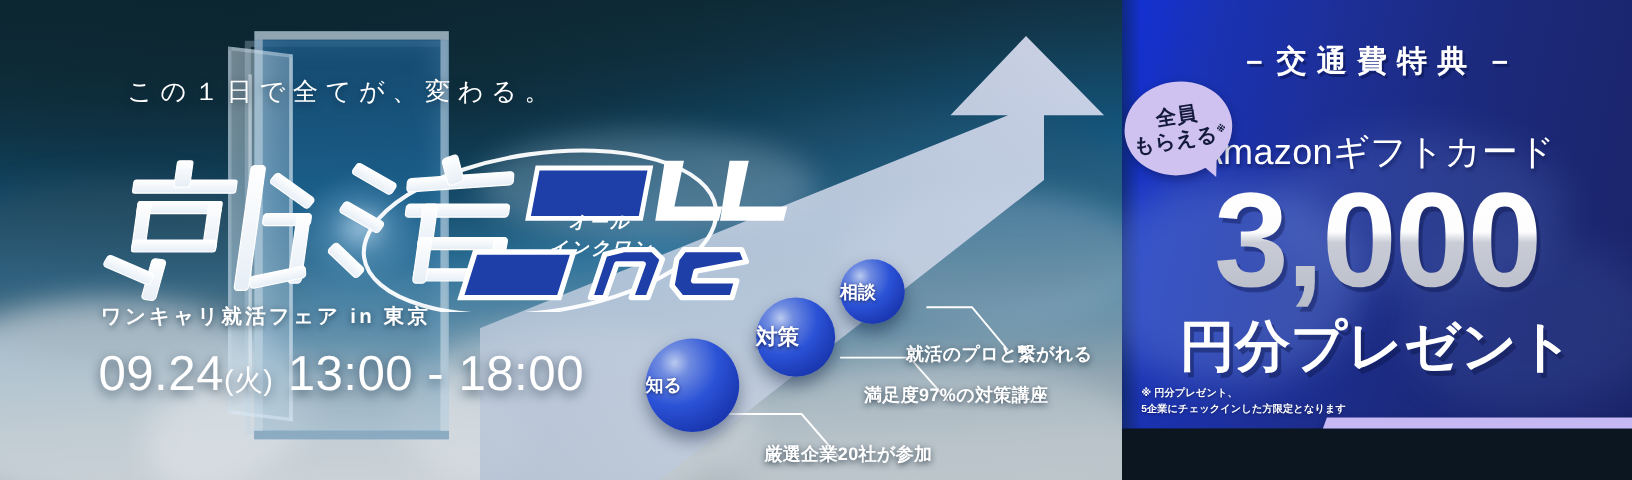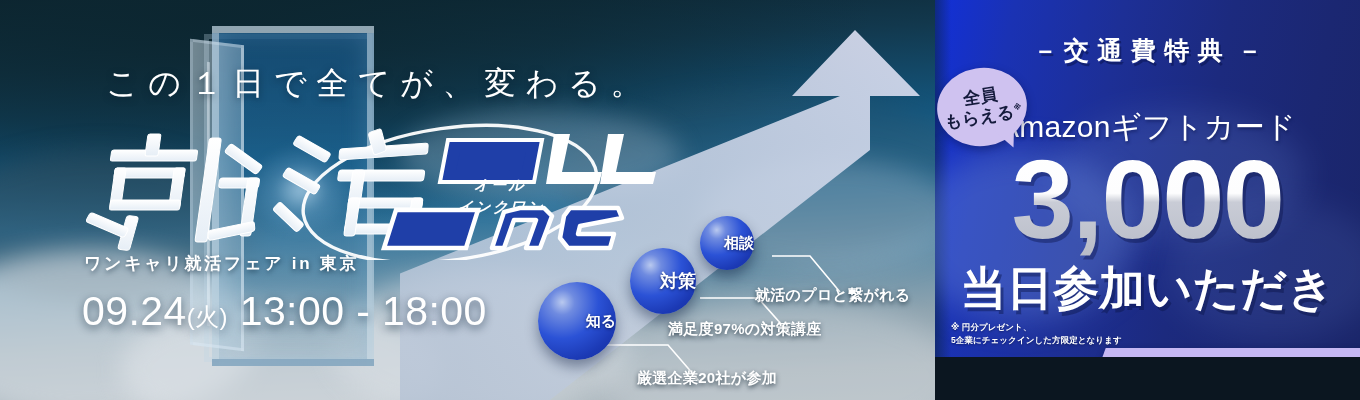--- a/index.html
+++ b/index.html
@@ -31,38 +31,38 @@
   .door-open{position:absolute;left:0px;top:16px;width:48px;height:300px;
     background:linear-gradient(95deg,rgba(214,230,240,.50),rgba(176,204,222,.30));
     border:3px solid rgba(216,232,242,.42);transform:skewY(7deg);}
   .door-open i{position:absolute;top:6%;left:30%;width:3px;height:88%;background:rgba(236,245,250,.45);}
 
   
   .ramp{position:absolute;left:400px;top:0;width:535px;height:400px;}
   .ramp svg{display:block;}
 
   
-  .tagline{position:absolute;left:106px;top:62px;font-size:32px;color:#fff;letter-spacing:.30em;
+  .tagline{position:absolute;left:106px;top:62px;font-size:21px;color:#fff;letter-spacing:.30em;
     font-weight:400;text-shadow:0 2px 7px rgba(4,26,44,.55);white-space:nowrap;}
 
   
   .logo{position:absolute;left:78px;top:120px;width:620px;height:140px;}
   .logo svg{display:block;}
 
   .subtitle{position:absolute;left:84px;top:252px;font-size:17px;color:#fff;font-weight:700;
     letter-spacing:.16em;text-shadow:0 2px 5px rgba(6,28,46,.6);white-space:nowrap;}
   .datetime{position:absolute;left:82px;top:288px;font-size:41px;color:#fff;font-weight:400;
     letter-spacing:.01em;text-shadow:0 3px 9px rgba(6,28,46,.62);white-space:nowrap;}
   .datetime .dow{font-size:24px;}
 
   
   .sphere{position:absolute;border-radius:50%;
     background:radial-gradient(circle at 31% 26%,#b9c9ef 0%,#6f8be0 16%,#2b52d6 46%,#1b39b4 74%,#16309c 100%);
     box-shadow:0 7px 13px rgba(10,24,60,.42);
-    display:flex;align-items:center;justify-content:flex-end;}
+    display:flex;align-items:center;justify-content:flex-start;}
   .sphere span{color:#fff;font-weight:700;text-shadow:0 1px 3px rgba(10,20,70,.75);white-space:nowrap;}
 
   
   .leader{position:absolute;pointer-events:none;}
   .annot{position:absolute;color:#fff;font-weight:700;font-size:15px;letter-spacing:.02em;
     text-shadow:0 2px 5px rgba(8,26,42,.72);white-space:nowrap;}
 
   
   .right-pane{position:absolute;left:935px;top:0;width:425px;height:357px;overflow:hidden;
     background:linear-gradient(102deg,#1230d8 0%,#1a32b4 16%,#1d2f96 38%,#1c2a7e 60%,#1b2772 80%,#1a2569 100%);}
@@ -223,42 +223,42 @@
       <span style="font-size:15px;">知る</span>
     </div>
     <div class="sphere" style="left:630px;top:248px;width:66px;height:66px;font-family:Liberation Mono, monospace;">
       <span style="font-size:18px;">対策</span>
     </div>
     <div class="sphere" style="left:700px;top:216px;width:54px;height:54px;">
       <span style="font-size:15px;">相談</span>
     </div>
 
     <div class="annot" style="left:637px;top:369px;">厳選企業20社が参加</div>
-    <div class="annot" style="left:668px;top:320px;">満足度97%の対策講座</div>
+    <div class="annot" style="left:720px;top:320px;">満足度97%の対策講座</div>
     <div class="annot" style="left:755px;top:286px;">就活のプロと繋がれる</div>
   </div>
 
   <div class="right-pane">
     <div class="rp-edge"></div>
     <div class="rp-cloud" style="left:-30px;top:150px;width:230px;height:170px;"></div>
     <div class="rp-cloud" style="left:120px;top:110px;width:250px;height:130px;opacity:.55;"></div>
     <div class="rp-cloud" style="left:230px;top:200px;width:220px;height:140px;opacity:.38;"></div>
 
     <div class="kotsu">
       <span class="dash">－</span><span>交通費特典</span><span class="dash">－</span>
     </div>
 
     <div class="bubble">
       <b>全員</b>
       <b><span>もらえる</span><span class="ast">※</span></b>
     </div>
 
     <div class="amazon">Amazonギフトカード</div>
     <div class="amount">3,000</div>
-    <div class="yen">当日参加いただき</div>
+    <div class="yen">円分プレゼント</div>
 
     <div class="cta"></div>
     <div class="cta-txt">
       <span>円分プレゼント！</span>
       <span class="cta-arrow">≫</span>
     </div>
 
     <div class="note">
       <div>※ 円分プレゼント、</div>
       <div>5企業にチェックインした方限定となります</div>

